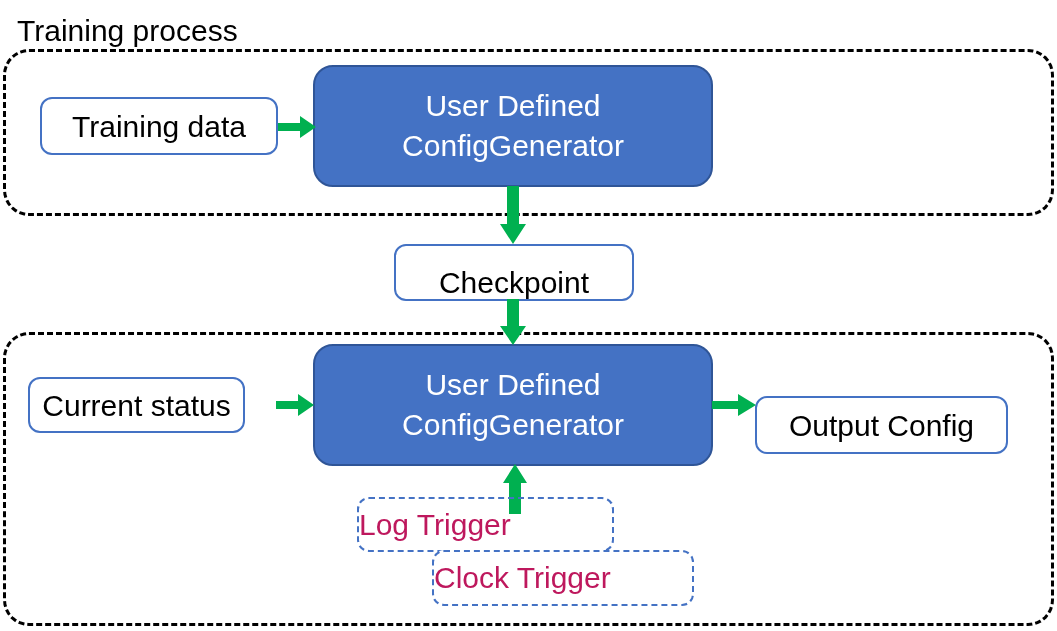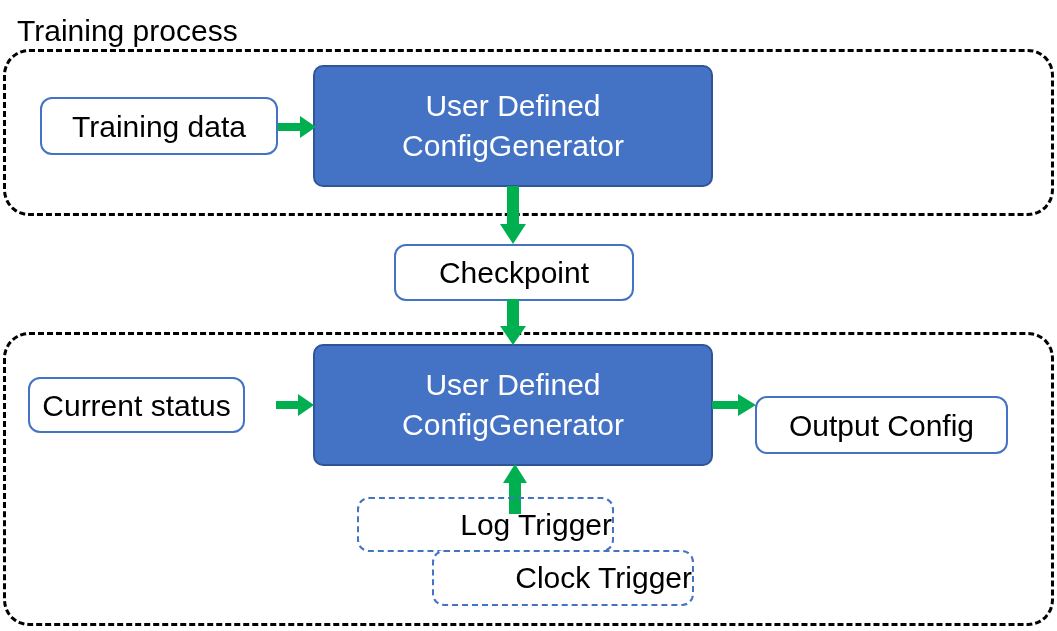--- a/index.html
+++ b/index.html
@@ -52,31 +52,31 @@
     display: flex;
     align-items: center;
     justify-content: center;
     color: #000000;
     font-size: 30px;
     line-height: 1.1;
     text-align: center;
     white-space: nowrap;
   }
   #node-training-data  { left: 40px;  top: 97px;  width: 238px; height: 58px; }
-  #node-checkpoint     { left: 394px; top: 244px; width: 240px; height: 57px; }
+  #node-checkpoint     { left: 394px; top: 244px; width: 240px; height: 57px; align-items: flex-end; }
   #node-current-status { left: 28px;  top: 377px; width: 217px; height: 56px; }
   #node-output-config  { left: 755px; top: 375px; width: 253px; height: 58px; margin-top: 21px; }
 
   
   .node-process {
     position: absolute;
     box-sizing: border-box;
     background: #4472c4;
     border: 2px solid #2f5597;
-    border-radius: 10px;
+    border-radius: 20px;
     display: flex;
     flex-direction: column;
     align-items: center;
     justify-content: center;
     color: #ffffff;
     font-size: 30px;
     line-height: 1.32;
     text-align: center;
     white-space: nowrap;
   }
@@ -85,22 +85,22 @@
 
   
   .node-trigger {
     position: absolute;
     box-sizing: border-box;
     background: transparent;
     border: 2px dashed #4472c4;
     border-radius: 12px;
     display: flex;
     align-items: center;
-    justify-content: flex-end;
-    color: #000000;
+    justify-content: flex-start;
+    color: #be185d;
     font-size: 30px;
     text-align: center;
     white-space: nowrap;
   }
   #node-log-trigger   { left: 357px; top: 497px; width: 257px; height: 55px; z-index: 3; }
   #node-clock-trigger { left: 432px; top: 550px; width: 262px; height: 56px; z-index: 4;
                         background: #ffffff; }
 
   
   .arrow {

